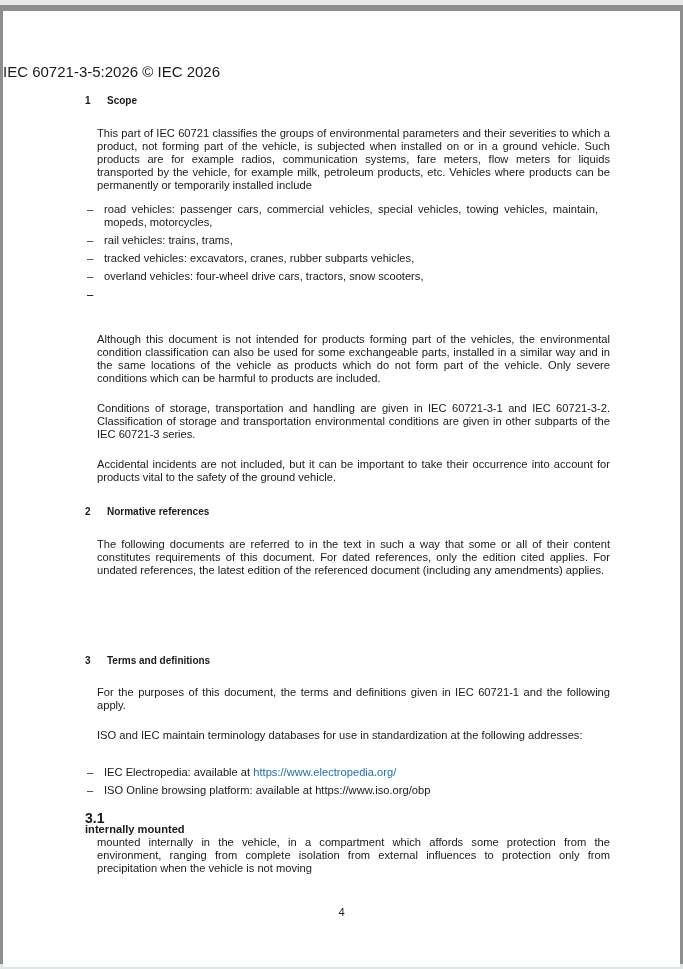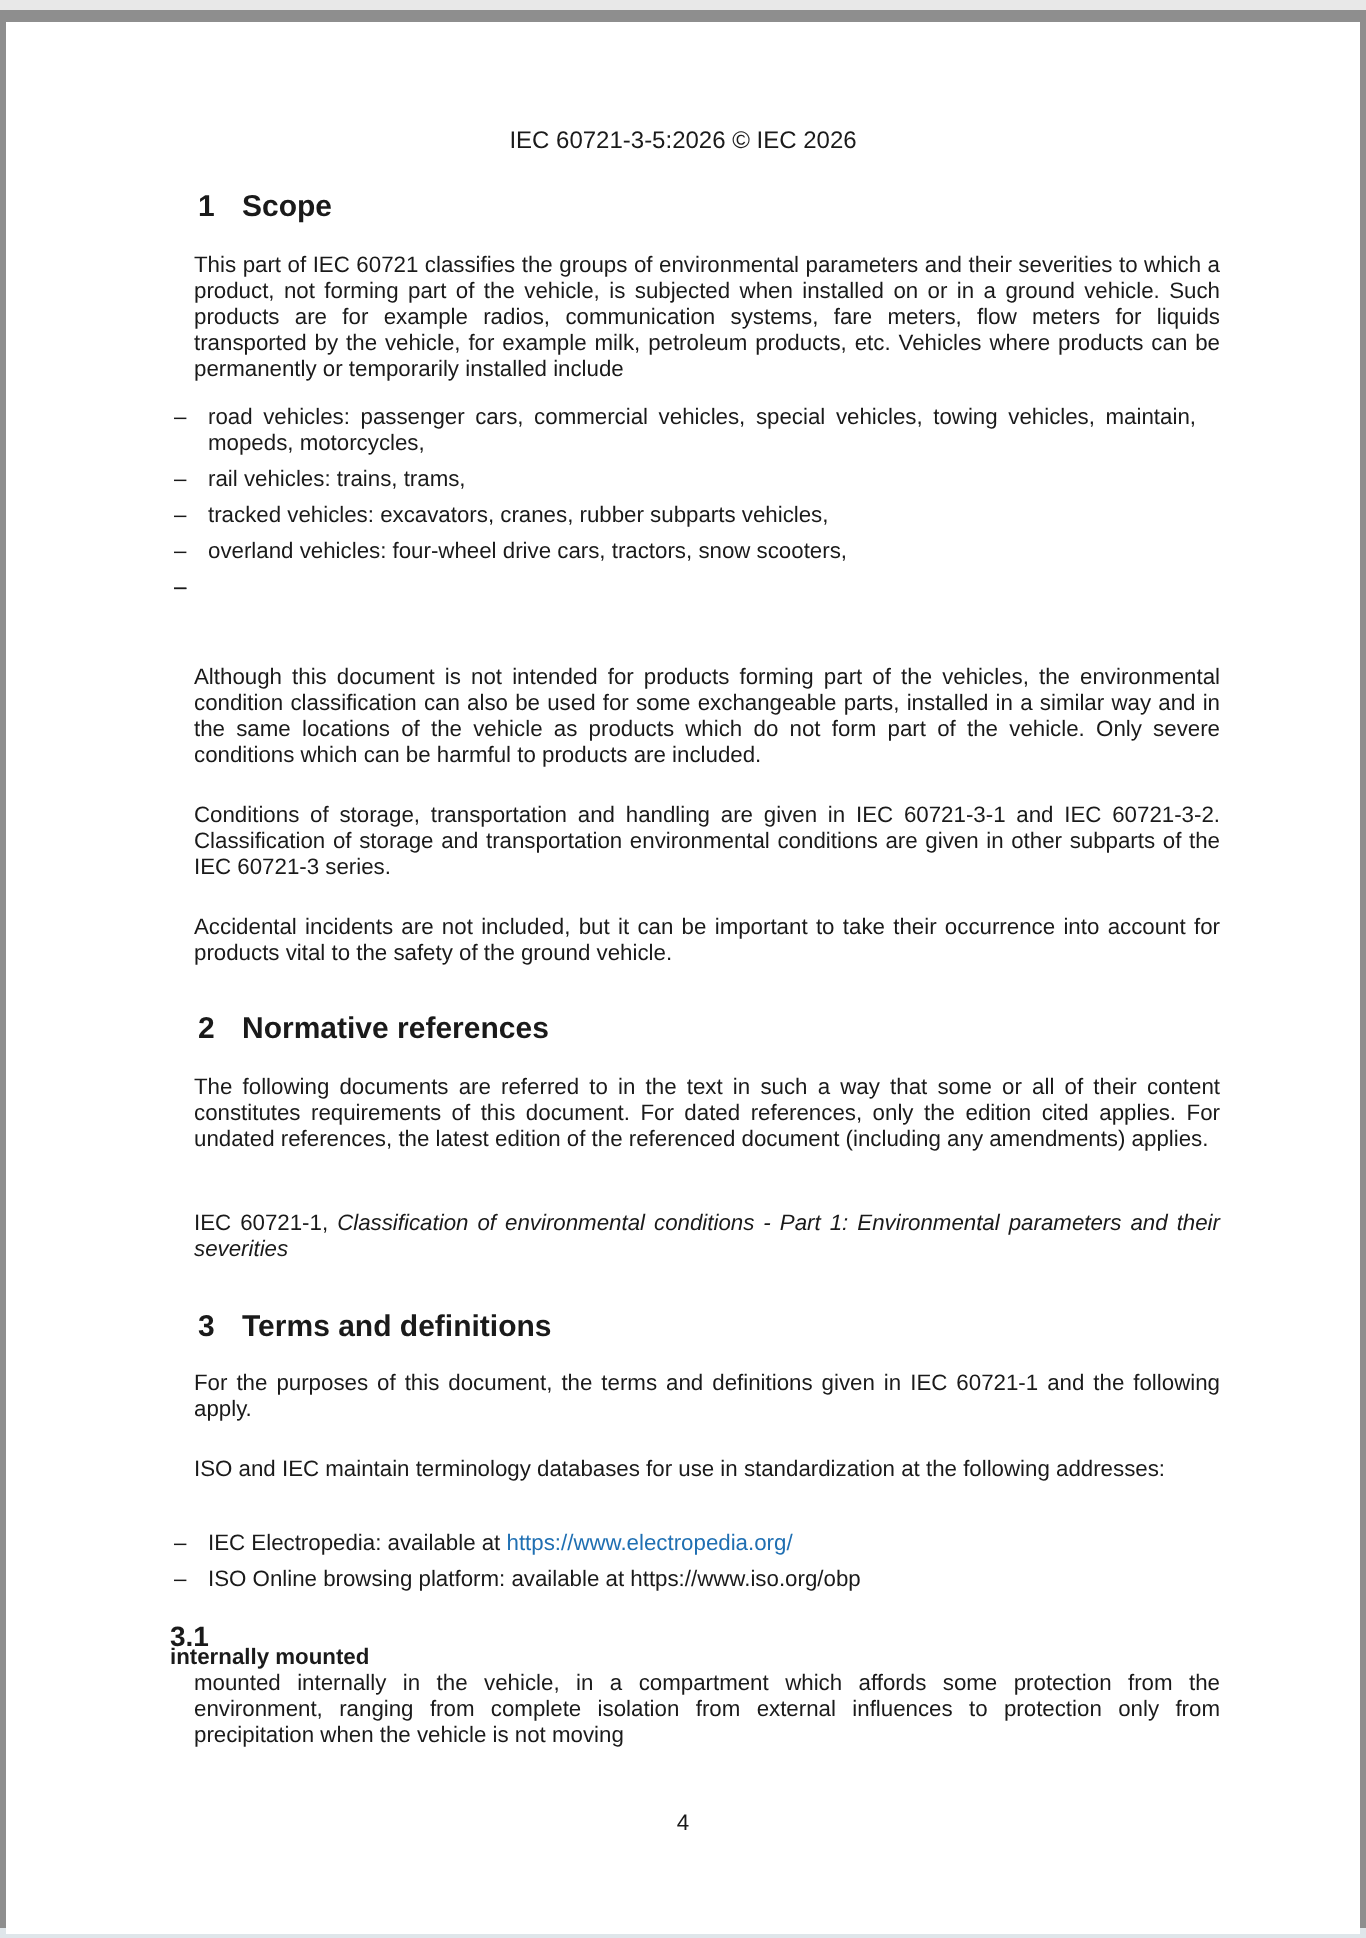--- a/index.html
+++ b/index.html
@@ -33,27 +33,26 @@
       left: 3px; top: 6px;
       width: 677px; height: 956px;
       background: #ffffff;
       font-family: "Liberation Sans", sans-serif;
       color: #1a1a1a;
     }
     .header {
       position: absolute;
       left: 0; width: 677px;
       top: 52px;
-      text-align: center;
-      font-size: 12px;
+      font-size: 15px;
     }
     .h1 {
       position: absolute;
-      left: 96px;
-      font-size: 15px;
+      left: 82px;
+      font-size: 10px;
       font-weight: bold;
       white-space: nowrap;
     }
     .h1 .num { display: inline-block; width: 22px; }
     .para {
       position: absolute;
       left: 82px;
       width: 513px;
       font-size: 11.15px;
       line-height: 12.9px;
@@ -126,21 +125,20 @@
       <div class="para" style="top:322px;">Although this document is not intended for products forming part of the vehicles, the environmental condition classification can also be used for some exchangeable parts, installed in a similar way and in the same locations of the vehicle as products which do not form part of the vehicle. Only severe conditions which can be harmful to products are included.</div>
       <div class="para" style="top:391px;">Conditions of storage, transportation and handling are given in IEC 60721-3-1 and IEC 60721-3-2. Classification of storage and transportation environmental conditions are given in other subparts of the IEC 60721-3 series.</div>
       <div class="para" style="top:447px;">Accidental incidents are not included, but it can be important to take their occurrence into account for products vital to the safety of the ground vehicle.</div>
 
       <div class="h1" style="top:495px;">
         <span class="num">2</span><span>Normative references</span>
       </div>
 
       <div class="para" style="top:527px;">The following documents are referred to in the text in such a way that some or all of their content constitutes requirements of this document. For dated references, only the edition cited applies. For undated references, the latest edition of the referenced document (including any amendments) applies.</div>
 
-      <div class="para" style="top:595px;"><span>IEC 60721-1, </span><span class="ital">Classification of environmental conditions - Part 1: Environmental parameters and their severities</span></div>
 
       <div class="h1" style="top:644px;">
         <span class="num">3</span><span>Terms and definitions</span>
       </div>
 
       <div class="para" style="top:675px;">For the purposes of this document, the terms and definitions given in IEC 60721-1 and the following apply.</div>
       <div class="para" style="top:718px;">ISO and IEC maintain terminology databases for use in standardization at the following addresses:</div>
 
       <ul class="bullets" style="top:755px;">
         <li style="margin-bottom:5px;"><span class="dash">–</span><span>IEC Electropedia: available at </span><a class="link">https://www.electropedia.org/</a></li>

